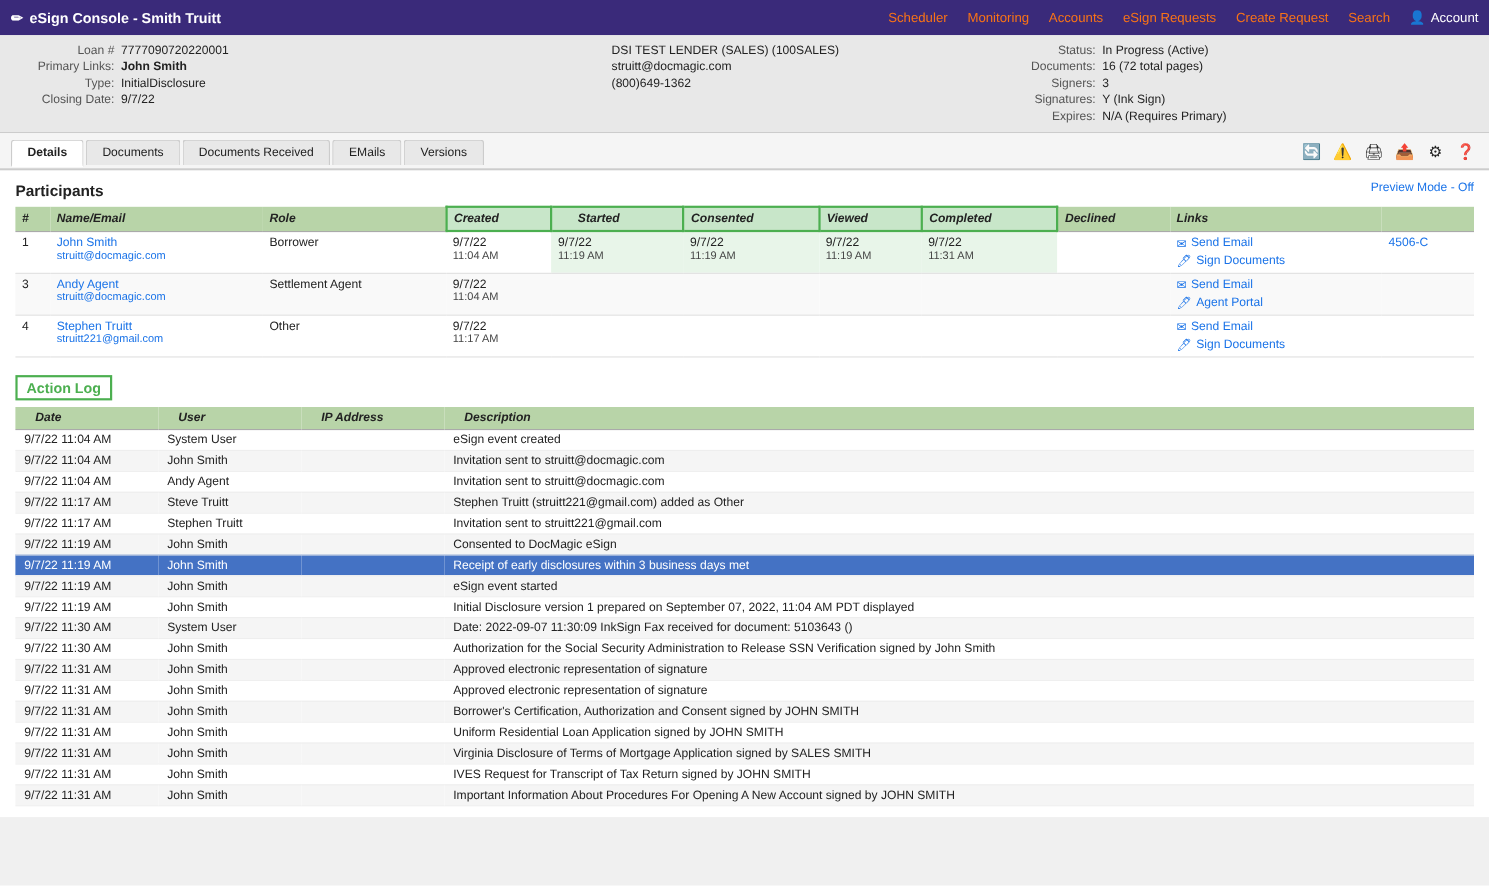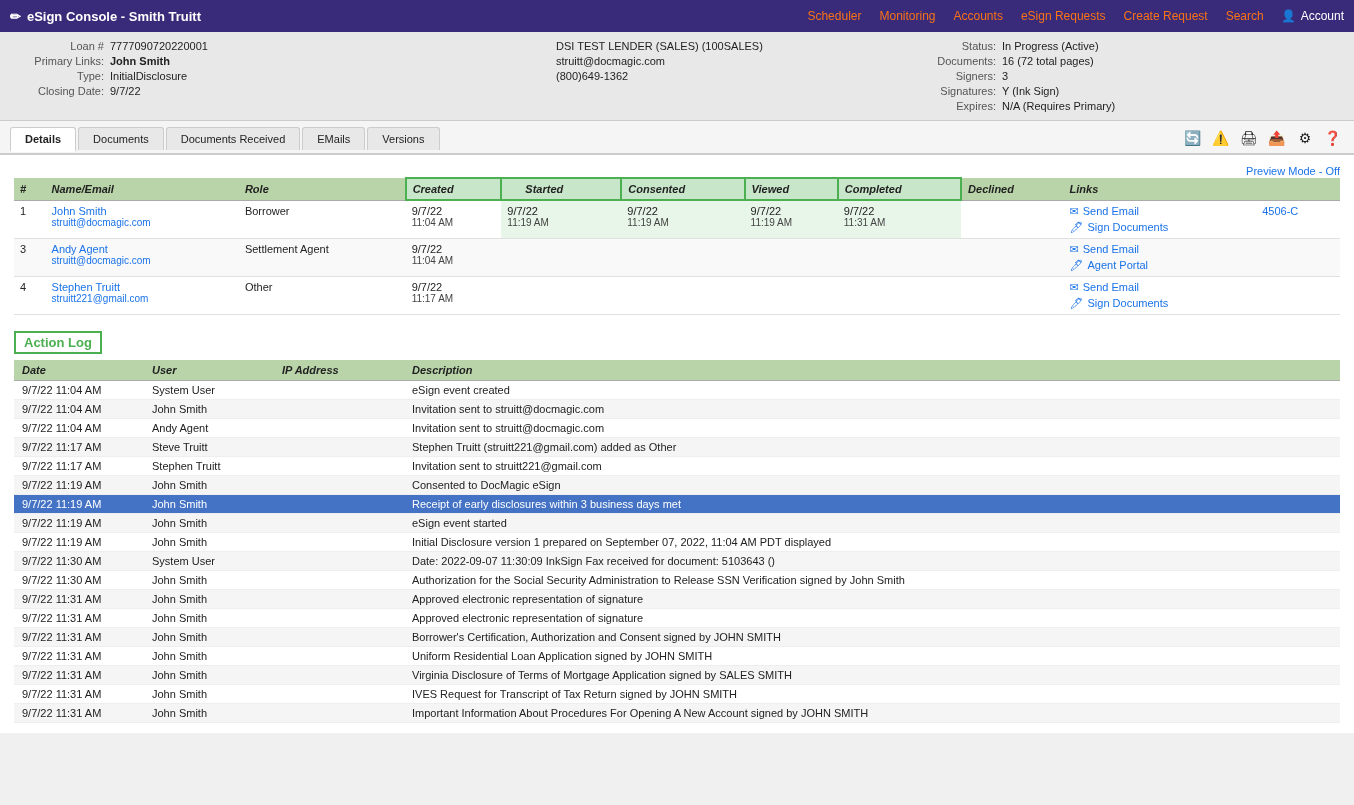--- a/index.html
+++ b/index.html
@@ -114,21 +114,21 @@
       font-weight: bold;
       font-size: 13px;
       padding: 2px 8px;
       margin-bottom: 6px;
     }
 
     .action-log-table { width: 100%; border-collapse: collapse; }
     .action-log-table th {
       background: #b8d4a8;
       text-align: left;
-      padding: 4px 8px;
+      padding: 4px 18px;
       font-size: 11px;
       font-weight: bold;
       font-style: italic;
       border-bottom: 1px solid #aaa;
     }
     .action-log-table td {
       padding: 3px 8px;
       font-size: 11px;
       border-bottom: 1px solid #eee;
     }
@@ -230,20 +230,21 @@
     <span class="tab-icon-btn" title="Export">📤</span>
     <span class="tab-icon-btn" title="Settings">⚙</span>
     <span class="tab-icon-btn" title="Help">❓</span>
   </div>
 </div>
 
 <div class="main-content">
 
   <div>
     <span class="preview-mode">Preview Mode - Off</span>
+    <div class="section-title">Participants</div>
 
     <table class="participants-table">
       <thead>
         <tr>
           <th>#</th>
           <th>Name/Email</th>
           <th>Role</th>
           <th style="background:#c8e6c9; border:2px solid #4caf50;">Created</th>
           <th style="background:#c8e6c9; border:2px solid #4caf50;padding-left:23px;">Started</th>
           <th style="background:#c8e6c9; border:2px solid #4caf50;">Consented</th>

